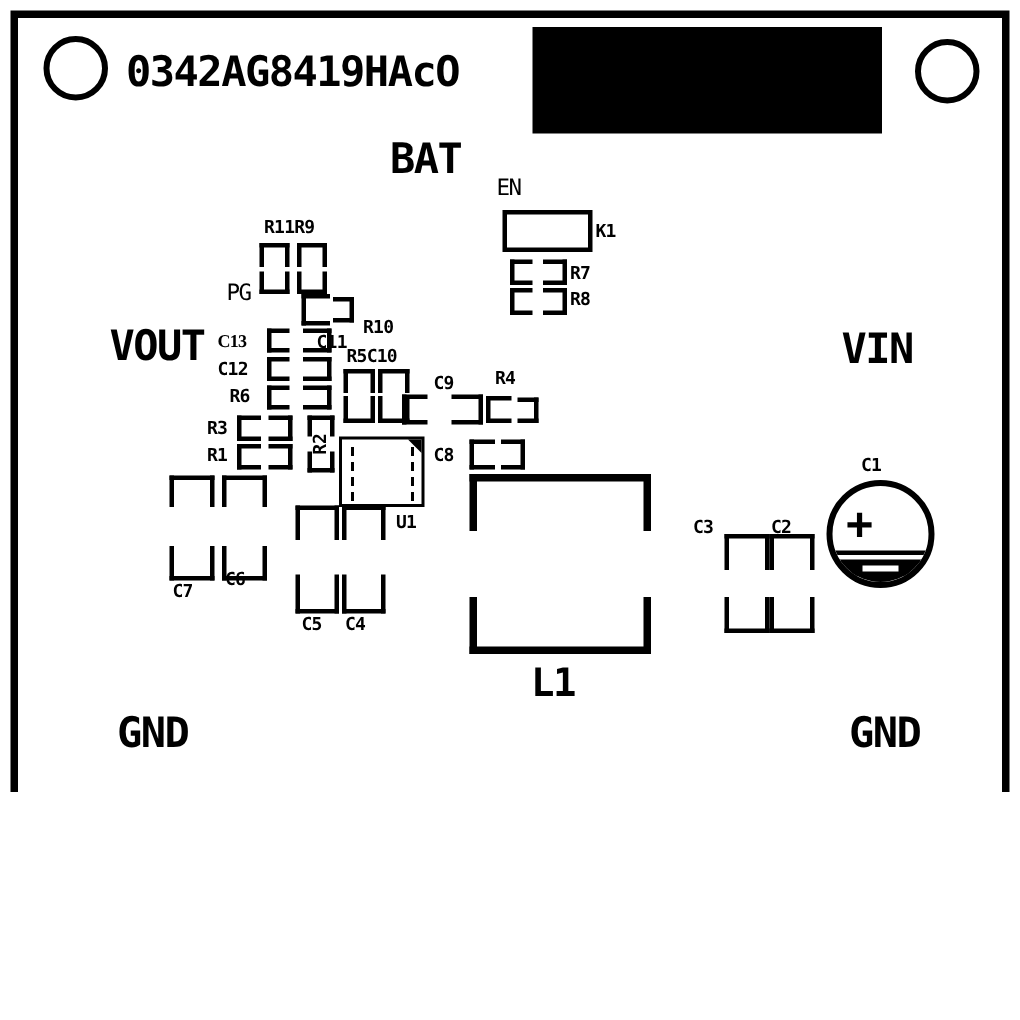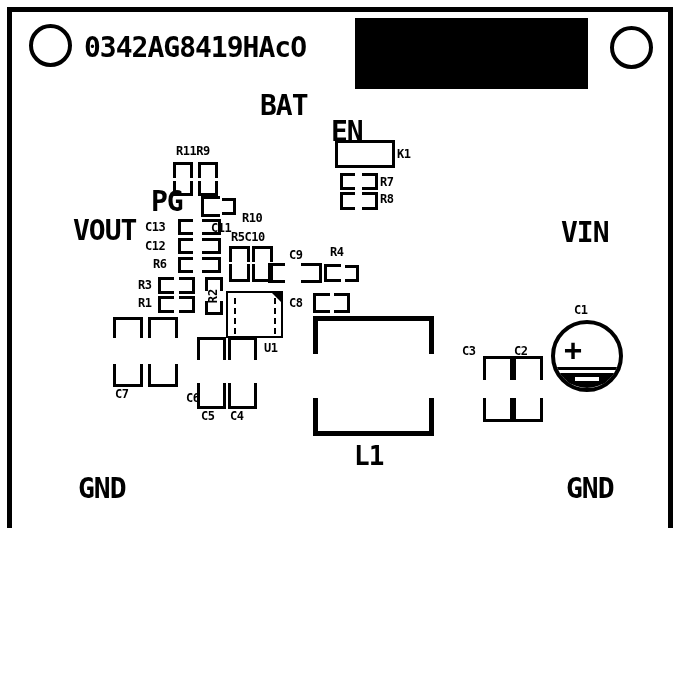--- a/index.html
+++ b/index.html
@@ -3,21 +3,21 @@
 <meta charset="utf-8">
 <style>
   html,body{margin:0;padding:0;background:#ffffff;}
   *{box-sizing:border-box;}
   #stage{position:relative;width:680px;height:528px;background:#ffffff;
          font-family:"DejaVu Sans Mono",monospace;color:#000;overflow:hidden;}
   .board{position:absolute;left:7px;top:7px;width:666px;height:666px;border:5px solid #000;}
   .hole{position:absolute;width:43px;height:43px;border:4px solid #000;border-radius:50%;background:#fff;}
   .blackrect{position:absolute;background:#000;}
   .big{position:absolute;font-weight:bold;font-size:28px;line-height:1;white-space:nowrap;letter-spacing:-1px;}
-  .mid{position:absolute;font-weight:bold;font-size:28px;line-height:1;white-space:nowrap;letter-spacing:-1px;}
+  .mid{position:absolute;font-weight:normal;font-size:15px;line-height:1;white-space:nowrap;letter-spacing:-1px;}
   .ref{position:absolute;font-weight:bold;font-size:12px;line-height:1;white-space:nowrap;letter-spacing:-0.5px;}
   .pad{position:absolute;border:3px solid #000;background:transparent;}
   .ob{border-bottom:none;} 
   .ot{border-top:none;}    
   .ol{border-left:none;}   
   .or{border-right:none;}  
   .rect3{position:absolute;border:3px solid #000;}
   .l1-top{position:absolute;border:5px solid #000;border-bottom:none;}
   .l1-bot{position:absolute;border:5px solid #000;border-top:none;}
   .u1body{position:absolute;border:2px solid #000;background:#fff;}
@@ -68,21 +68,21 @@
   <div class="ref" style="left:176px;top:145px;">R11R9</div>
   <div class="pad ob" style="left:173px;top:162px;width:20px;height:16px;"></div>
   <div class="pad ot" style="left:173px;top:181px;width:20px;height:15px;"></div>
   <div class="pad ob" style="left:198px;top:162px;width:20px;height:16px;"></div>
   <div class="pad ot" style="left:198px;top:181px;width:20px;height:15px;"></div>
 
   <div class="pad or" style="left:201px;top:196px;width:19px;height:21px;"></div>
   <div class="pad ol" style="left:222px;top:198px;width:14px;height:17px;"></div>
   <div class="ref" style="left:242px;top:212px;">R10</div>
 
-  <div class="ref" style="left:145px;top:221px;">C13</div>
+  <div class="ref" style="left:145px;top:221px;font-family:Liberation Serif, serif;">C13</div>
   <div class="pad or" style="left:178px;top:219px;width:15px;height:16px;"></div>
   <div class="pad ol" style="left:202px;top:219px;width:19px;height:16px;"></div>
   <div class="ref" style="left:145px;top:240px;">C12</div>
   <div class="pad or" style="left:178px;top:238px;width:15px;height:16px;"></div>
   <div class="pad ol" style="left:202px;top:238px;width:19px;height:16px;"></div>
   <div class="ref" style="left:153px;top:258px;">R6</div>
   <div class="pad or" style="left:178px;top:257px;width:15px;height:16px;"></div>
   <div class="pad ol" style="left:202px;top:257px;width:19px;height:16px;"></div>
 
   <div class="ref" style="left:211px;top:222px;">C11</div>
@@ -123,21 +123,21 @@
 
   <div class="l1-top" style="left:313px;top:316px;width:121px;height:38px;"></div>
   <div class="l1-bot" style="left:313px;top:398px;width:121px;height:38px;"></div>
   <div class="big" style="left:354px;top:443px;font-size:26px;">L1</div>
 
   <div class="pad ob" style="left:113px;top:317px;width:30px;height:21px;"></div>
   <div class="pad ot" style="left:113px;top:364px;width:30px;height:23px;"></div>
   <div class="ref" style="left:115px;top:388px;">C7</div>
   <div class="pad ob" style="left:148px;top:317px;width:30px;height:21px;"></div>
   <div class="pad ot" style="left:148px;top:364px;width:30px;height:23px;"></div>
-  <div class="ref" style="left:150px;top:392px;margin-left:36px;">C6</div>
+  <div class="ref" style="left:150px;top:380px;">C6</div>
 
   <div class="pad ob" style="left:197px;top:337px;width:29px;height:23px;"></div>
   <div class="pad ot" style="left:197px;top:383px;width:29px;height:26px;"></div>
   <div class="ref" style="left:201px;top:410px;">C5</div>
   <div class="pad ob" style="left:228px;top:337px;width:29px;height:23px;"></div>
   <div class="pad ot" style="left:228px;top:383px;width:29px;height:26px;"></div>
   <div class="ref" style="left:230px;top:410px;">C4</div>
 
   <div class="ref" style="left:462px;top:345px;">C3</div>
   <div class="pad ob" style="left:483px;top:356px;width:30px;height:24px;"></div>

